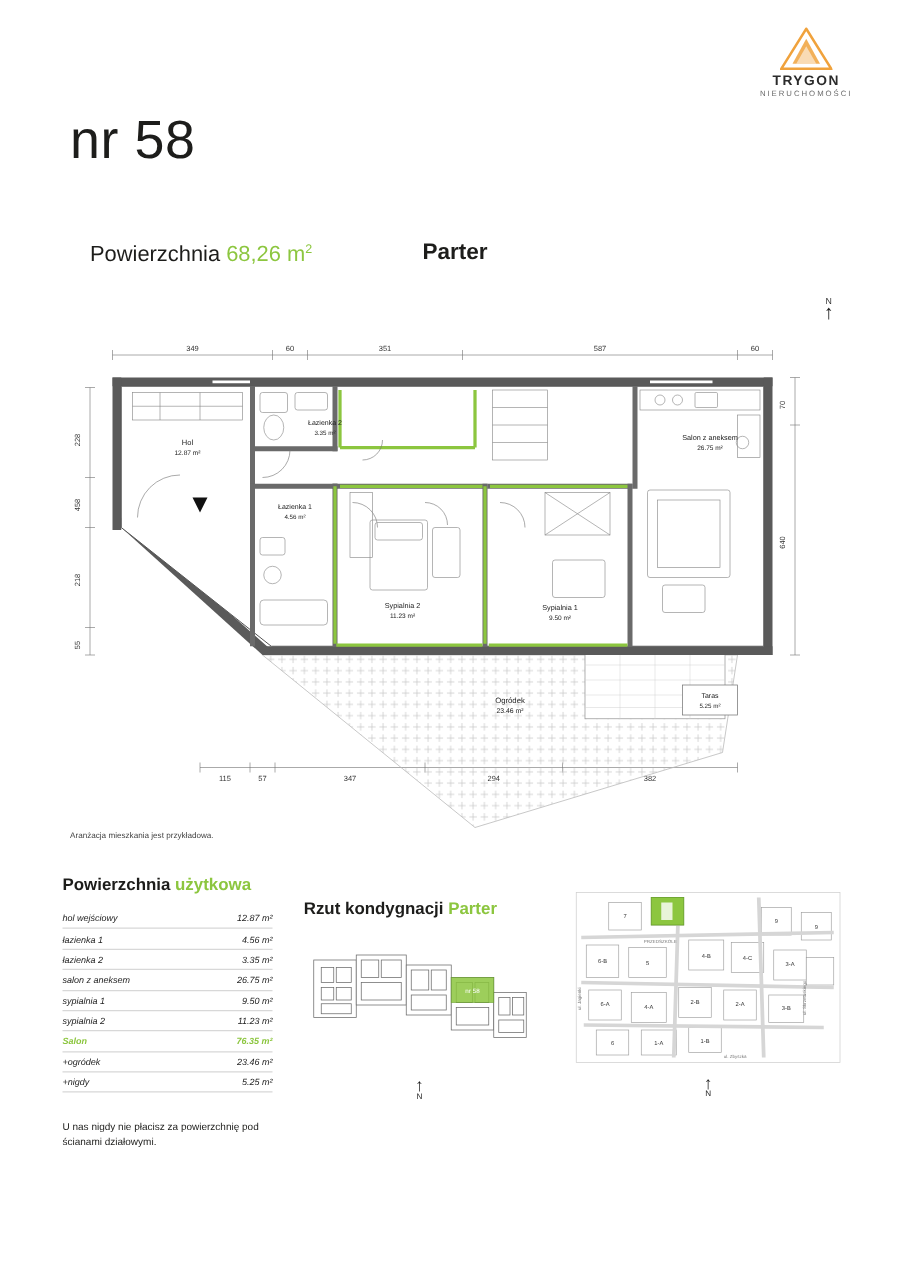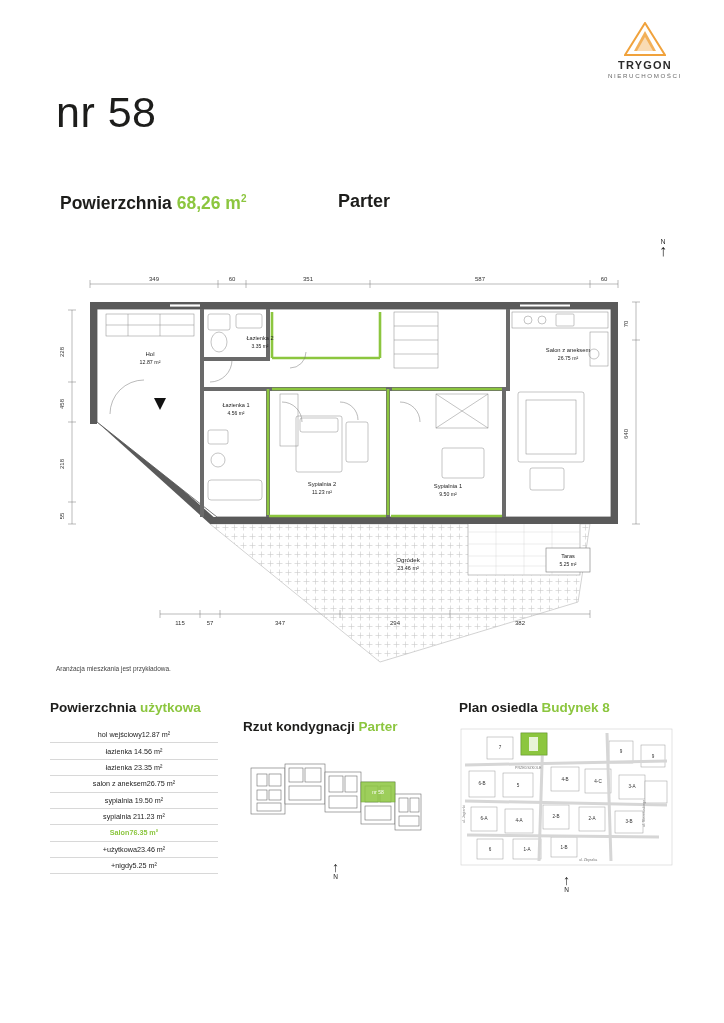--- a/index.html
+++ b/index.html
@@ -18,42 +18,42 @@
   .logo { position: absolute; top: 22px; right: 42px; text-align: center; }
   .logo-mark { width: 42px; height: 34px; margin: 0 auto 3px; display:block; }
   .logo-name { font-size: 11px; letter-spacing: 1.2px; color:#2b2b2b; font-weight:700; }
   .logo-sub { font-size: 6.2px; letter-spacing: 1.6px; color:#6a6a6a; margin-top:1px; }
 
   
   .flat-no {
     position: absolute; left: 56px; top: 88px;
     font-size: 43px; font-weight: 400; letter-spacing: 0.5px; color:#1d1d1b;
   }
-  .area-line { position: absolute; left: 60px; top: 193px; font-size: 17.5px; font-weight: 700; color:#1d1d1b; }
+  .area-line { position: absolute; left: 72px; top: 193px; font-size: 17.5px; font-weight: 400; color:#1d1d1b; }
   .area-line .val { color:#8cc63f; }
   .area-line sup { font-size: 10px; }
   .floor-line { position: absolute; left: 338px; top: 191px; font-size: 18px; font-weight: 700; color:#1d1d1b; }
 
   
   .north-top { position: absolute; left: 648px; top: 238px; width: 30px; text-align:center; }
   .north-top .lab { font-size: 7px; color:#333; }
   .north-top .arr { font-size: 16px; line-height: 12px; color:#222; }
 
   
   .plan { position: absolute; left: 50px; top: 262px; width: 610px; height: 410px; }
   .plan svg { display:block; }
   .plan-note { position: absolute; left: 56px; top: 665px; font-size: 6.5px; color:#444; }
 
   
   .sec-title { font-size: 13.5px; font-weight: 700; color:#1d1d1b; }
   .sec-title .accent { color:#8cc63f; }
 
   .areas { position: absolute; left: 50px; top: 700px; width: 175px; }
   .areas .tbl { margin-top: 12px; width: 168px; font-size: 7.2px; }
-  .areas .row { display:flex; justify-content:center; padding: 3.2px 0 3.2px 0; border-bottom: 0.6px solid #d8d8d8; }
+  .areas .row { display:flex; justify-content:space-between; padding: 3.2px 0 3.2px 0; border-bottom: 0.6px solid #d8d8d8; font-style: italic; }
   .areas .row .n { color:#222; }
   .areas .row .v { color:#222; }
   .areas .row.total .n, .areas .row.total .v { color:#8cc63f; font-weight:700; }
   .areas .foot { margin-top: 22px; font-size: 8px; line-height: 1.45; color:#1d1d1b; width: 160px; }
 
   .kond { position: absolute; left: 243px; top: 719px; width: 196px; }
   .kond .mini { margin-top: 14px; width: 185px; height: 100px; }
   .kond .north { margin-top: 10px; text-align:center; width: 185px; }
   .kond .north .arr { font-size: 14px; line-height: 11px; }
   .kond .north .lab { font-size: 6.5px; }
@@ -341,28 +341,29 @@
       </div>
       <div class="row">
         <span class="n">sypialnia 2</span>
         <span class="v">11.23 m²</span>
       </div>
       <div class="row total">
         <span class="n">Salon</span>
         <span class="v">76.35 m²</span>
       </div>
       <div class="row">
-        <span class="n">+użytkowa</span>
+        <span class="n">+ogródek</span>
         <span class="v">23.46 m²</span>
       </div>
       <div class="row">
         <span class="n">+nigdy</span>
         <span class="v">5.25 m²</span>
       </div>
     </div>
+    <div class="foot">U nas nigdy nie płacisz za powierzchnię pod ścianami działowymi.</div>
   </div>
 
   <div class="kond">
     <div class="sec-title">
       <span>Rzut kondygnacji</span>
       <span class="accent">Parter</span>
     </div>
     <svg class="mini" viewBox="0 0 185 100">
       <g stroke="#6b6b6b" stroke-width="0.6" fill="#fff">
         <rect x="8" y="20" width="34" height="46"></rect>
@@ -393,24 +394,20 @@
         <text x="135" y="46" font-size="5" fill="#ffffff" text-anchor="middle">nr 58</text>
       </g>
     </svg>
     <div class="north">
       <div class="arr">↑</div>
       <div class="lab">N</div>
     </div>
   </div>
 
   <div class="osiedle">
-    <div class="sec-title">
-      <span>Plan osiedla</span>
-      <span class="accent">Budynek 8</span>
-    </div>
     <svg class="mini" viewBox="0 0 215 140">
       <rect x="2" y="2" width="211" height="136" fill="#ffffff" stroke="#cfcfcf" stroke-width="0.6"></rect>
       <g stroke="#9a9a9a" stroke-width="0.5" fill="#ffffff">
 
         <rect x="28" y="10" width="26" height="22"></rect>
         <rect x="62" y="6" width="26" height="22"></rect>
         <rect x="150" y="14" width="24" height="22"></rect>
         <rect x="182" y="18" width="24" height="22"></rect>
 
         <rect x="10" y="44" width="26" height="26"></rect>

